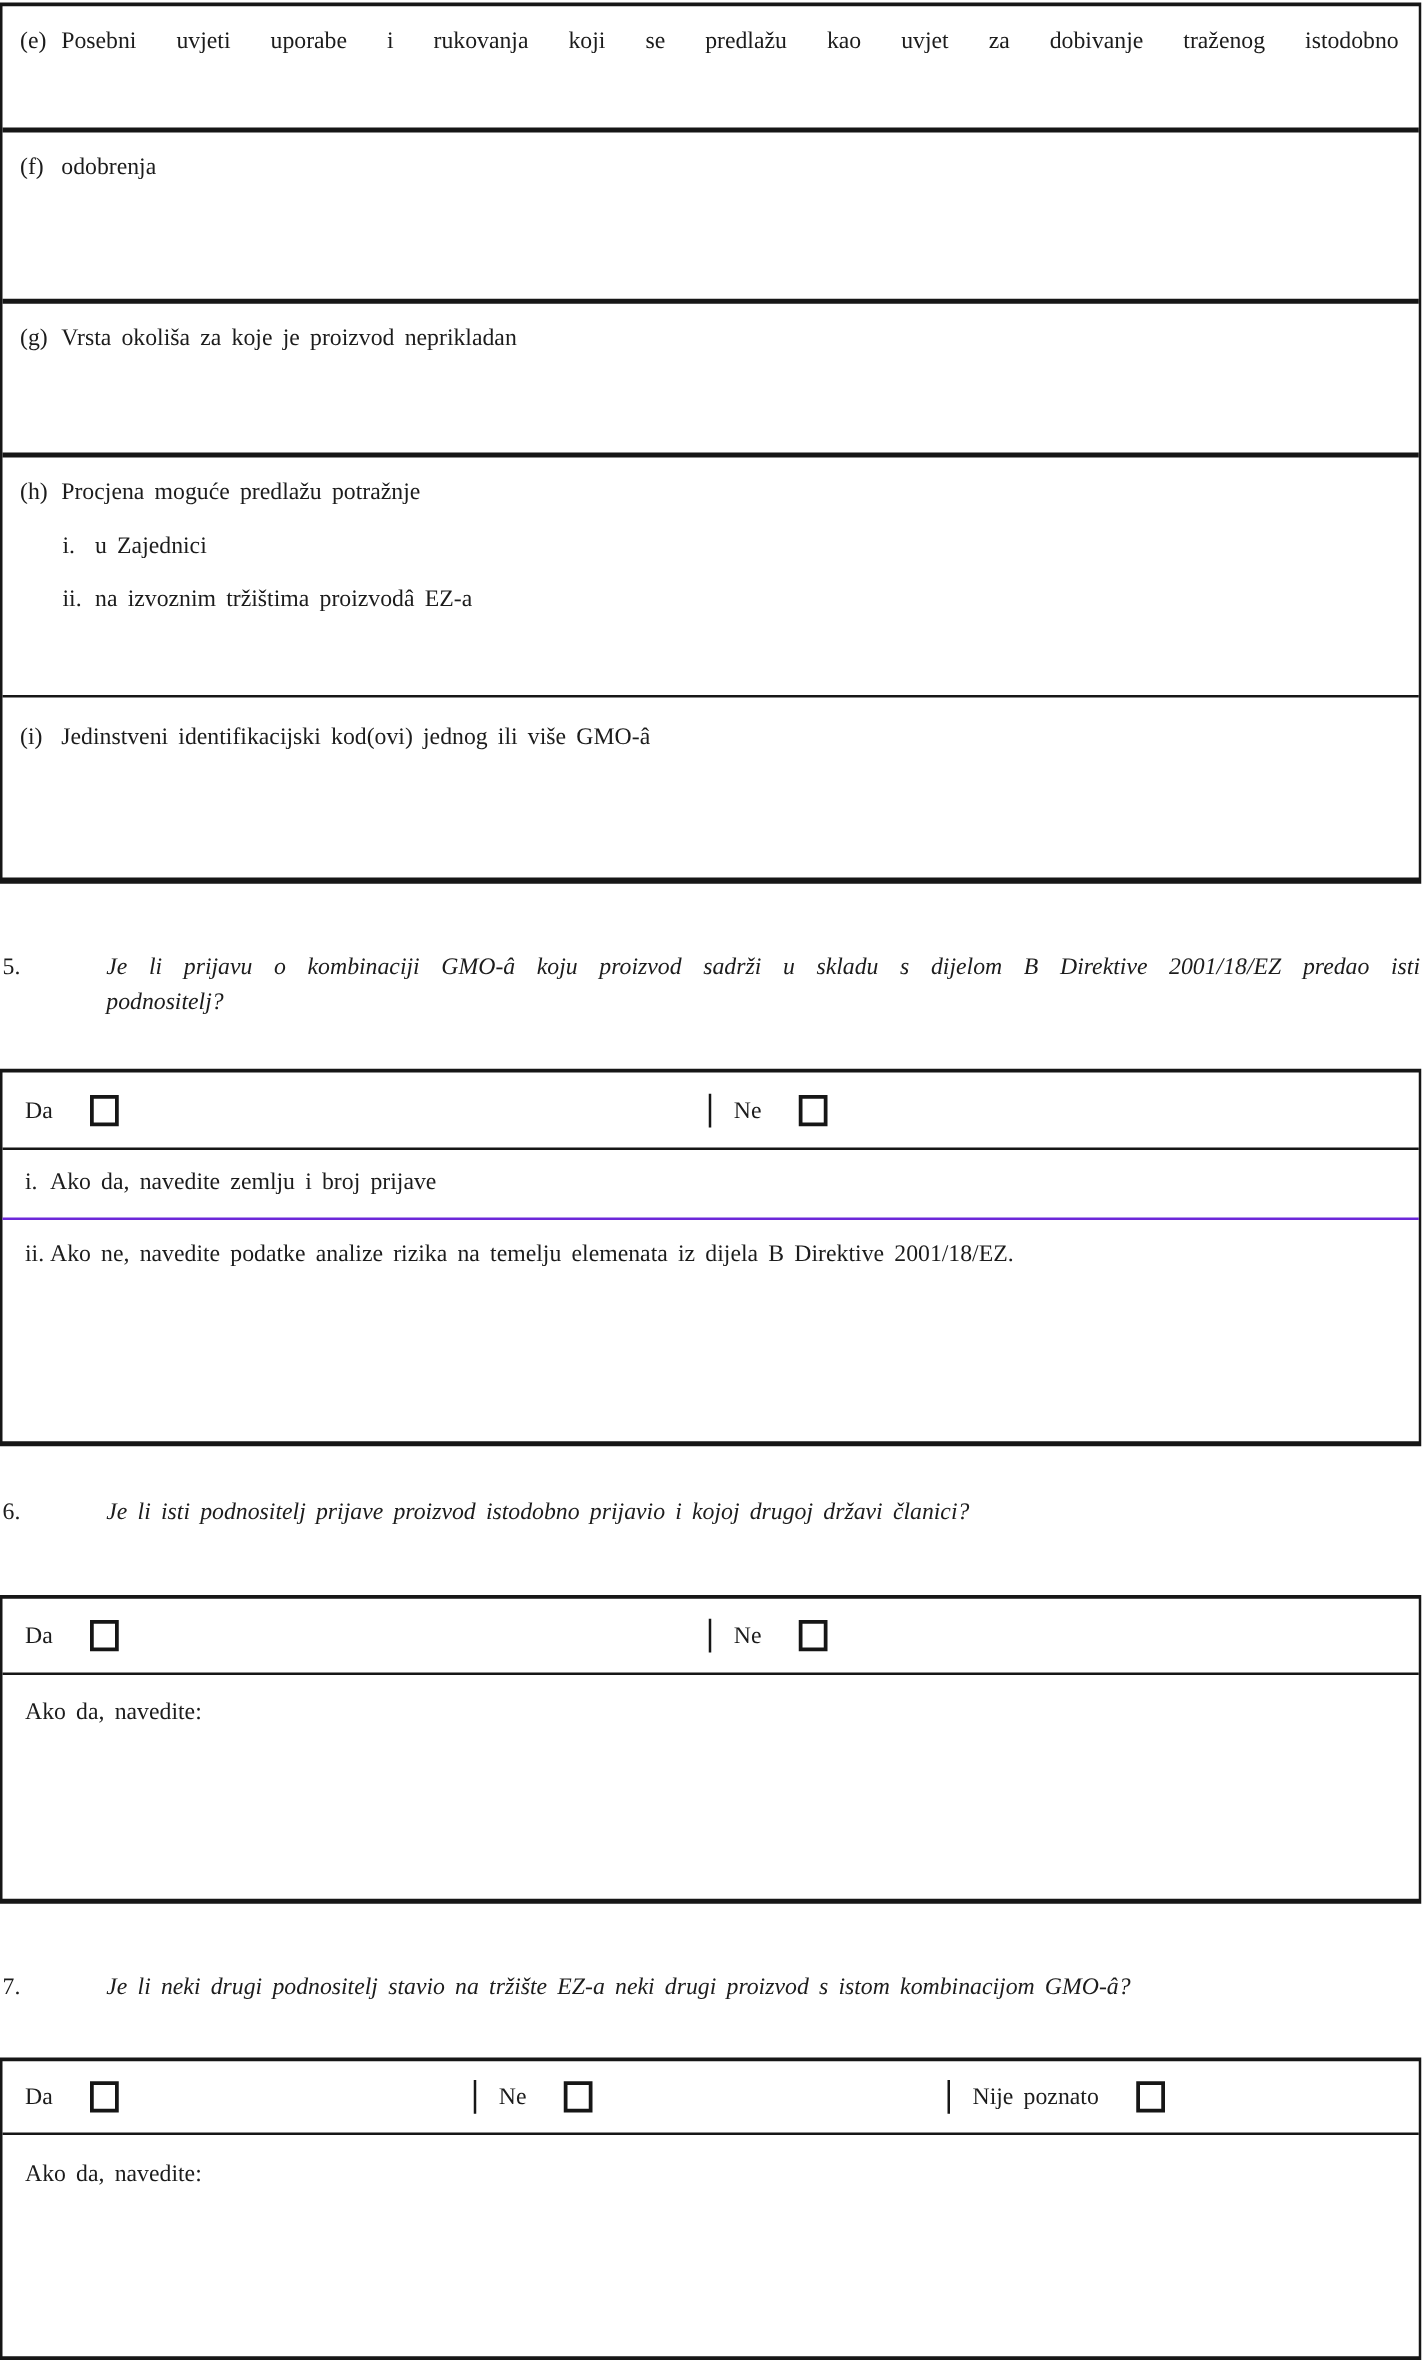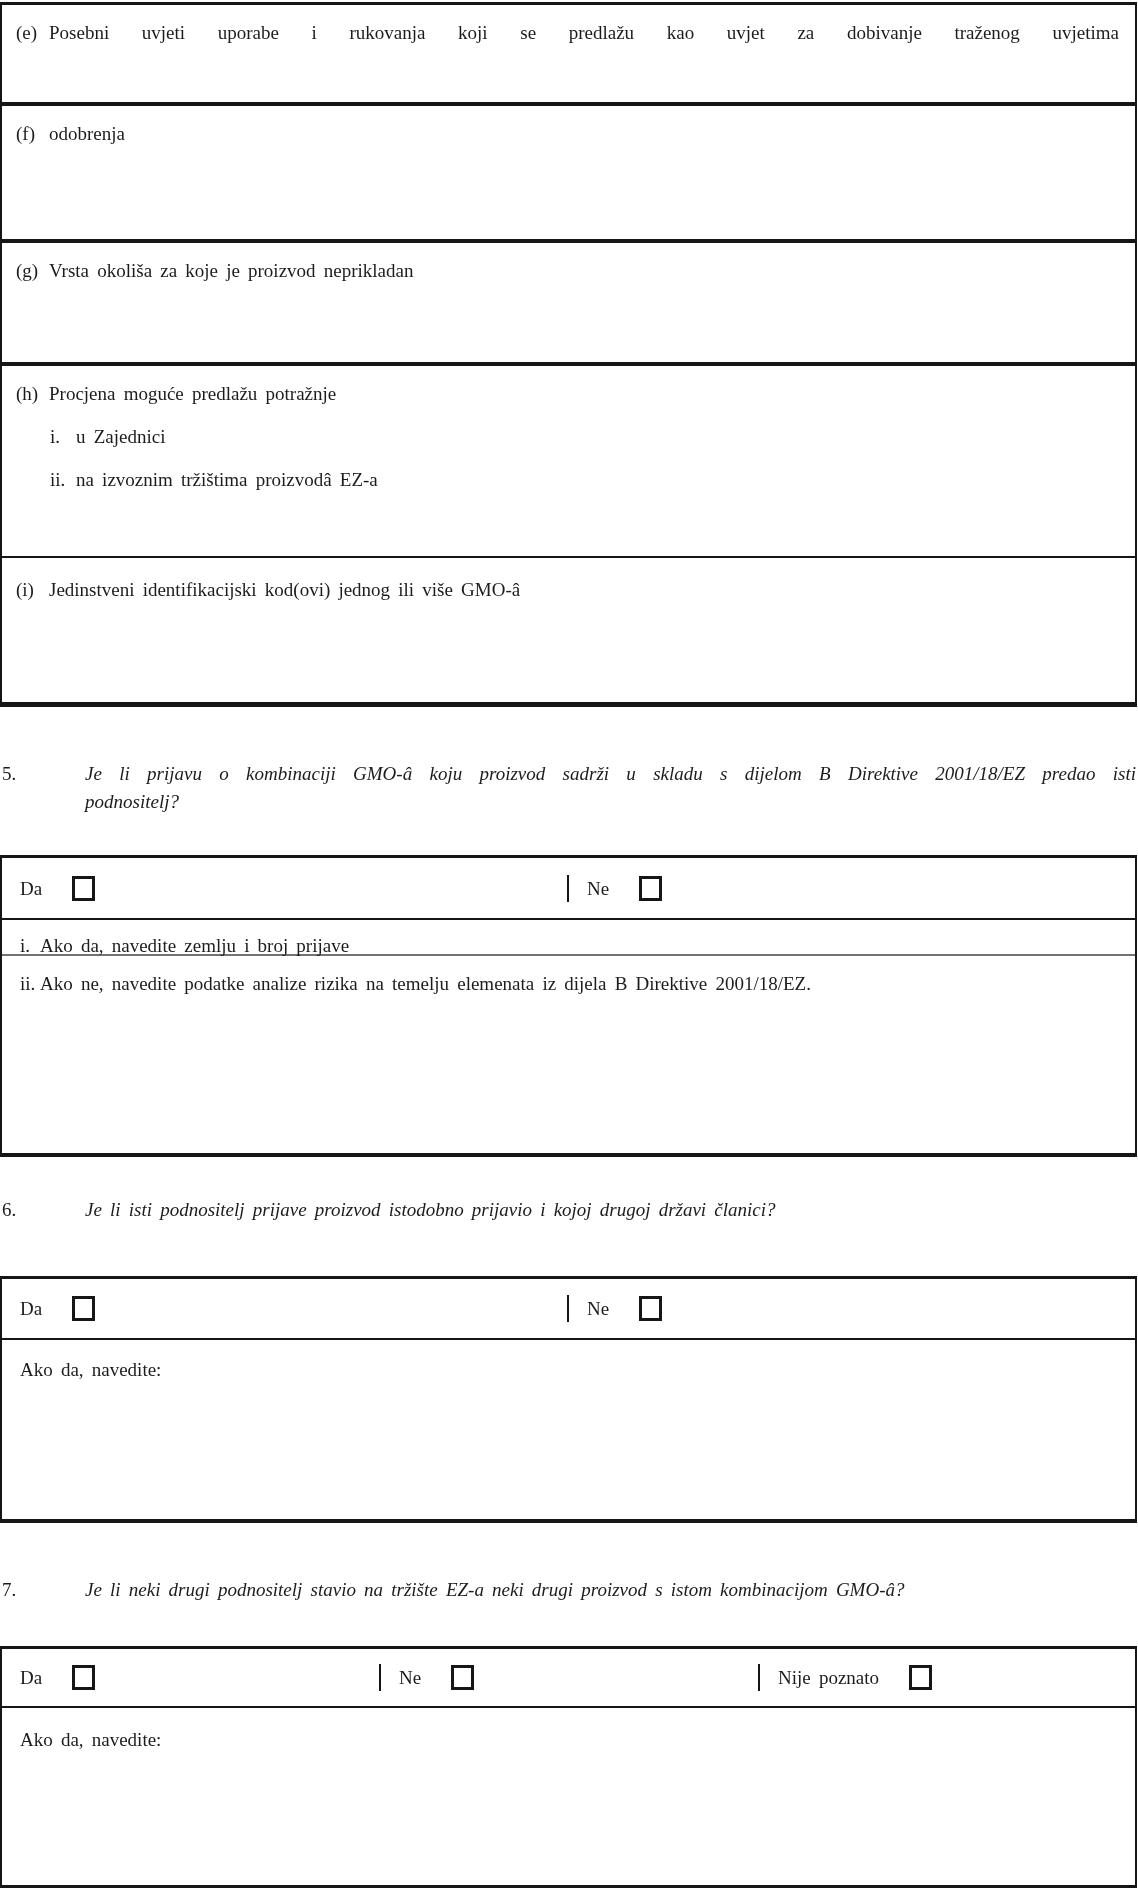--- a/index.html
+++ b/index.html
@@ -61,38 +61,38 @@
   .half-l { width:567px; border-right:2px solid #161616; }
   .half-r { flex:1 1 auto; }
   .third { width:379px; border-right:2px solid #161616; }
   .third-last { flex:1 1 auto; border-right:none; }
   .checkbox {
     display:inline-block; width:23px; height:25px;
     border:3px solid #161616; background:#ffffff;
     flex:0 0 auto;
   }
   .follow-row { padding:12px 16px 0 18px; }
-  #t2 .follow-i  { height:36px; border-bottom:2px solid #737373; }
+  #t2 .follow-i  { height:56px; border-bottom:2px solid #6d28d9; }
   #t2 .follow-ii { height:179px; padding-top:14px; }
   #t3 .follow { height:179px; padding-top:16px; }
   #t4 .follow { height:177px; padding-top:18px; }
   .flabel-i { display:inline-block; min-width:20px; }
   .answer-space { width:100%; height:100%; }
 </style>
 </head>
 <body>
 
 <div class="page">
 
   <div class="tbl" id="t1">
 
     <div class="t1-row bb-thick" id="r-e">
       <div class="frow">
         <span class="flabel">(e)</span>
-        <div class="ftext stretch">Posebni uvjeti uporabe i rukovanja koji se predlažu kao uvjet za dobivanje traženog uvjetima</div>
+        <div class="ftext stretch">Posebni uvjeti uporabe i rukovanja koji se predlažu kao uvjet za dobivanje traženog istodobno</div>
       </div>
     </div>
 
     <div class="t1-row bb-thick" id="r-f">
       <div class="frow">
         <span class="flabel">(f)</span>
         <div class="ftext">
           <div>odobrenja</div>
         </div>
       </div>

